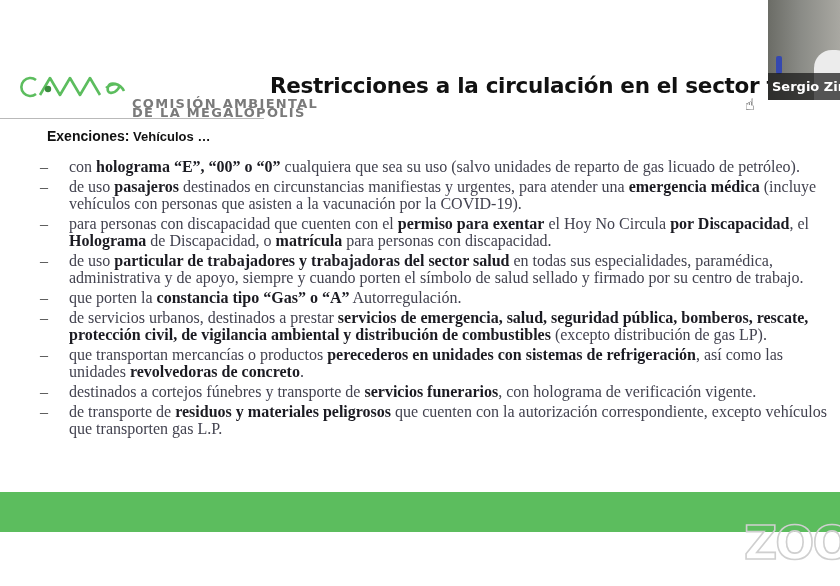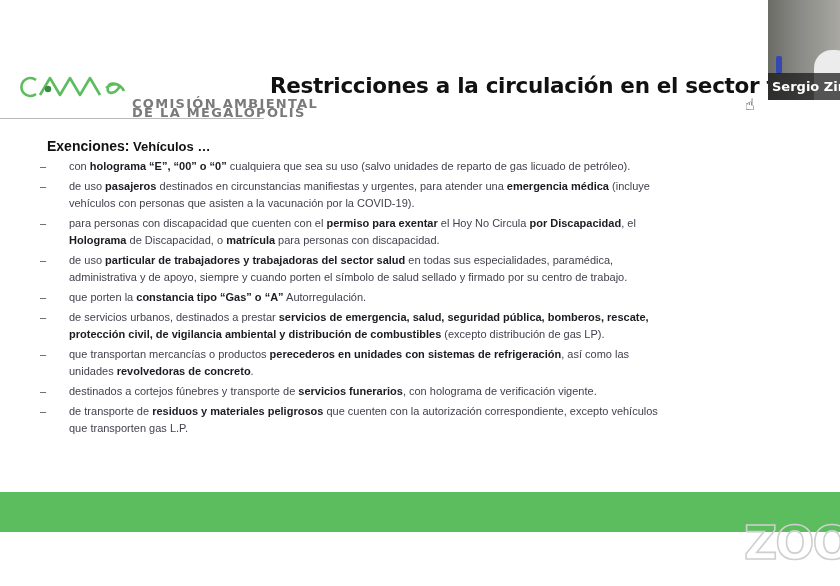--- a/index.html
+++ b/index.html
@@ -5,25 +5,25 @@
   html, body { margin:0; padding:0; }
   body { width:840px; height:586px; background:#ffffff; position:relative; overflow:hidden;
          font-family:"Liberation Sans", "DejaVu Sans", sans-serif; color:#3a3a46; }
   .logo { position:absolute; left:14px; top:72px; height:30px; display:flex; align-items:center; }
   .logo svg { display:block; }
   .logo-text { margin-left:6px; font-size:13px; line-height:9px; letter-spacing:1.3px; color:#7a7a7a;
                font-family:"DejaVu Sans", sans-serif; font-weight:bold;margin-top:42px; }
   .rule { position:absolute; left:0; top:118px; width:264px; height:1px; background:#b9b9b9; }
   .title { position:absolute; left:270px; top:73px; font-size:21.5px; font-weight:bold; color:#111;
            white-space:nowrap; font-family:"DejaVu Sans", sans-serif; letter-spacing:-0.3px; }
-  .subtitle { position:absolute; left:47px; top:128px; font-size:14px; color:#111; font-weight:bold;margin-top:10px; }
+  .subtitle { position:absolute; left:47px; top:128px; font-size:14px; color:#111; font-weight:bold; }
   .subtitle .small { font-size:13px; }
   ul.items { position:absolute; left:40px; top:158px; margin:0; padding:0; list-style:none; width:800px; }
-  ul.items li { position:relative; padding-left:29px; font-size:11px; line-height:17px; margin-bottom:3px;
-                color:#42424f; white-space:pre-line; }
+  ul.items li { position:relative; padding-left:29px; font-size:16px; line-height:17px; margin-bottom:3px;
+                color:#42424f; white-space:pre-line;font-family:Liberation Serif, serif; }
   ul.items li::before { content:"\2013"; position:absolute; left:0; top:0; color:#444; }
   ul.items li b { color:#1b1b22; }
   .green-bar { position:absolute; left:0; top:492px; width:840px; height:40px; background:#5cbd5e; }
   .zoom-mark { position:absolute; left:744px; top:516px; font-size:46px; font-weight:bold; color:transparent;
                -webkit-text-stroke:1.6px #cfcfcf; letter-spacing:-2px; font-family:"DejaVu Sans", sans-serif; }
   .video { position:absolute; left:768px; top:0; width:72px; height:100px; overflow:hidden;
            background:linear-gradient(90deg,#6b6c66 0%,#8a8b86 45%,#a9a8a2 100%); }
   .video .shirt { position:absolute; left:46px; top:50px; width:40px; height:60px; background:#ececec; border-radius:18px 18px 0 0; }
   .video .bottle { position:absolute; left:8px; top:56px; width:6px; height:18px; background:#3548b0; border-radius:2px; }
   .video .name { position:absolute; left:0; bottom:0; width:100%; height:27px; background:rgba(20,20,20,0.7);

